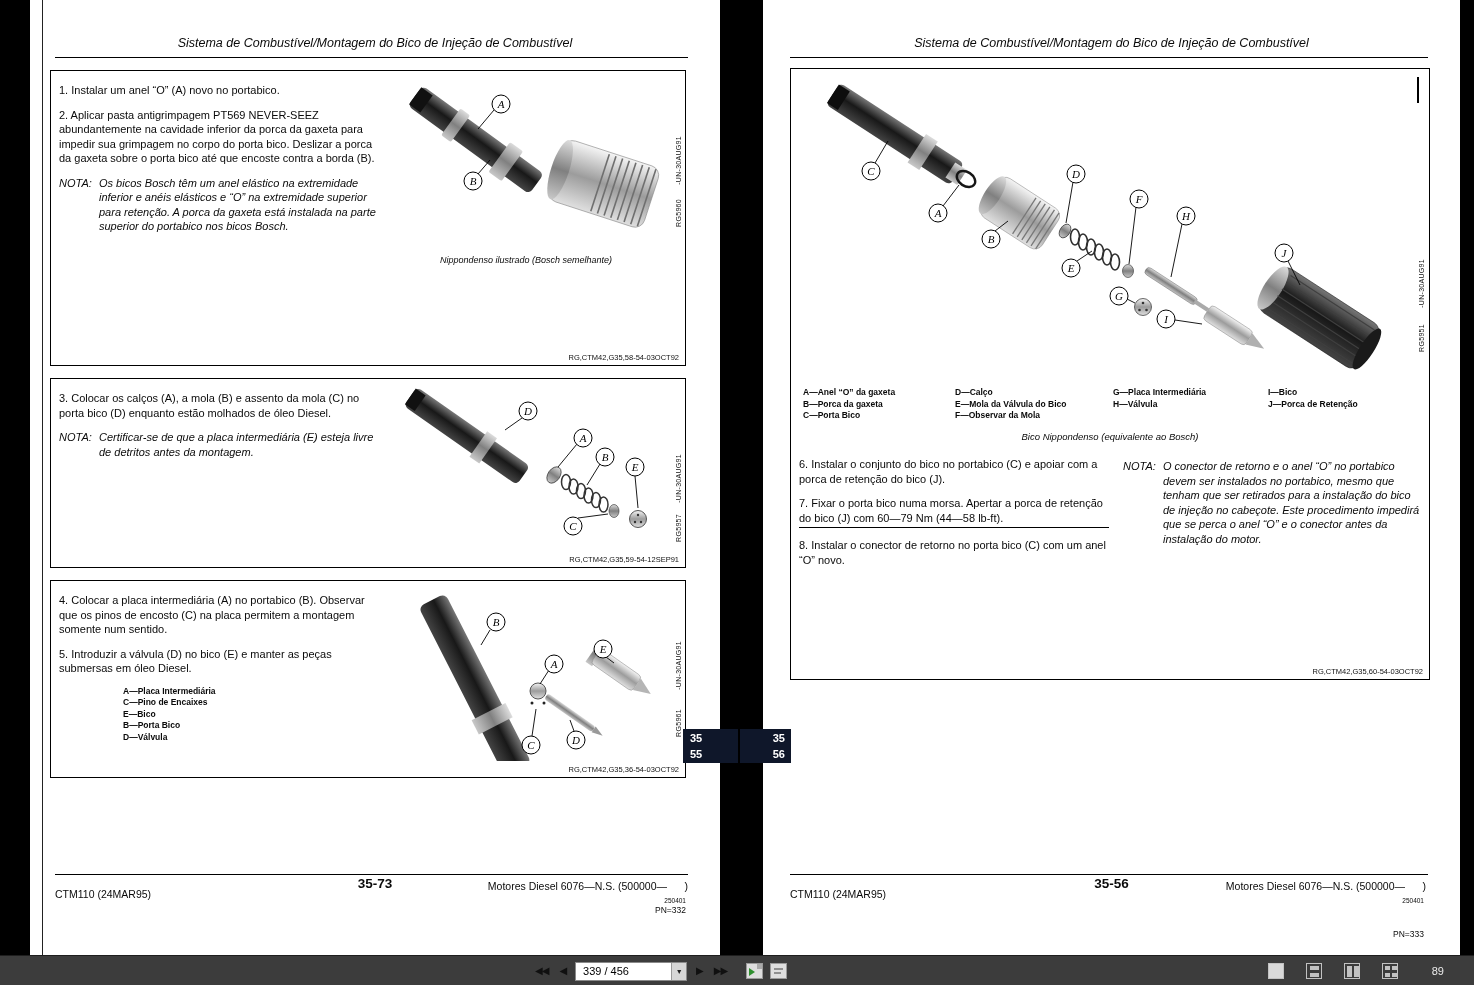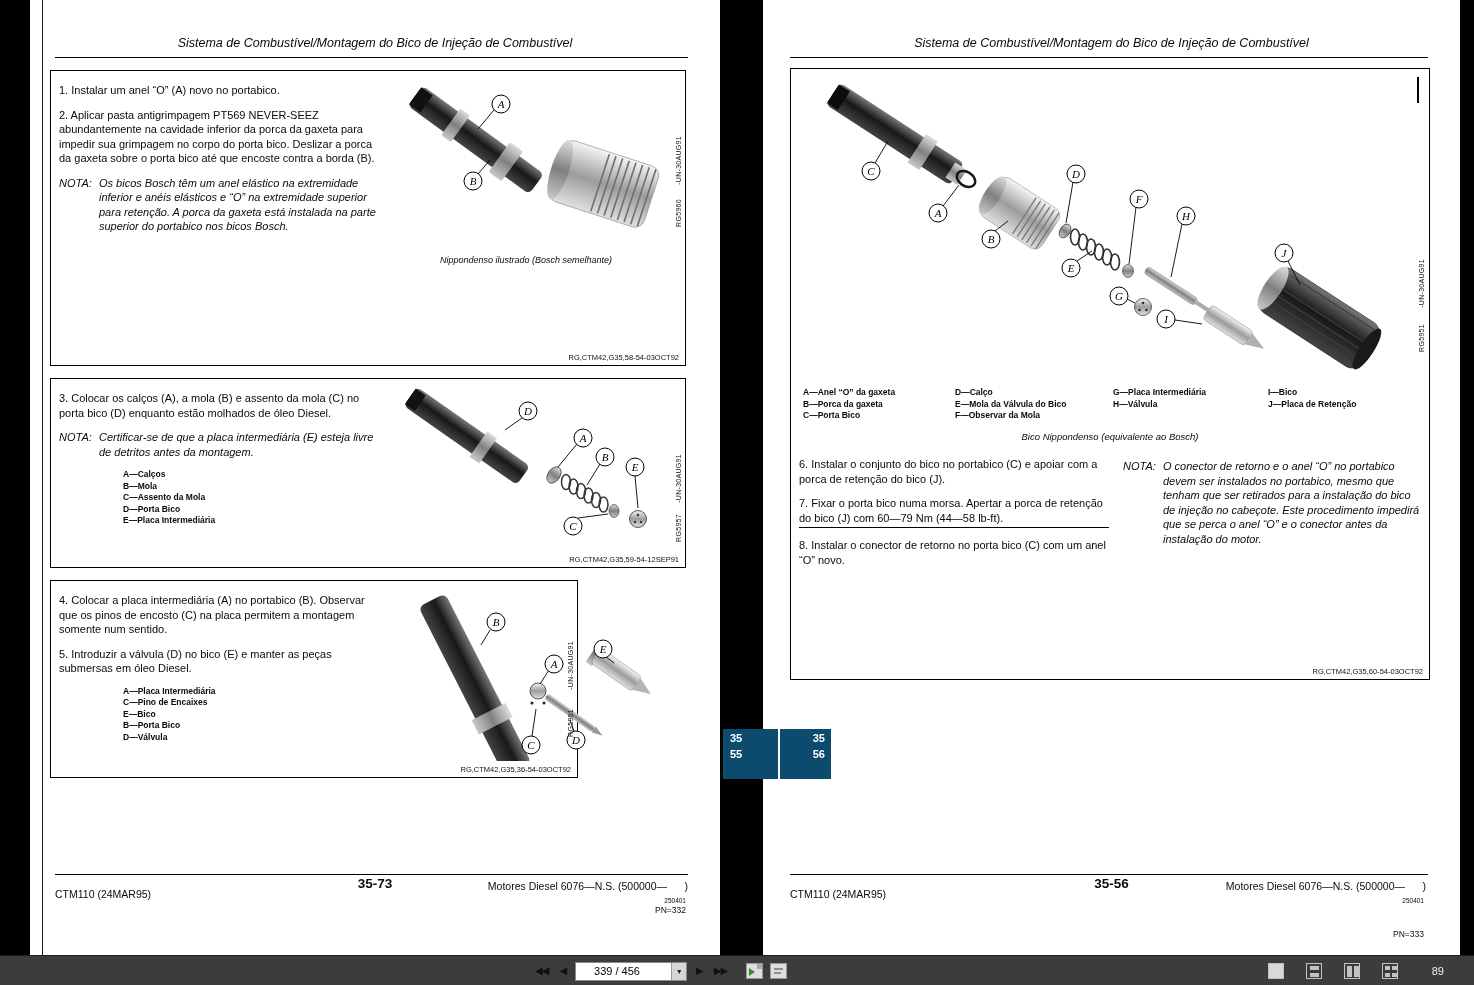--- a/index.html
+++ b/index.html
@@ -21,43 +21,43 @@
   .fig { position:absolute; }
   .fig-caption { position:absolute; font-style:italic; font-size:9px; text-align:center; }
   .side-code { position:absolute; writing-mode:vertical-rl; transform:rotate(180deg);
                font-size:7px; letter-spacing:0.3px; color:#111; }
   .ref-code { position:absolute; right:6px; bottom:3px; font-size:7.5px; color:#111; }
   .f-left { position:absolute; left:25px; top:888px; font-size:10.5px; }
   .f-page { position:absolute; left:0; right:0; top:876px; text-align:center; font-weight:bold; font-size:13.5px; }
   .f-right { position:absolute; right:32px; top:880px; font-size:10.5px; }
   .f-small { position:absolute; right:34px; top:897px; font-size:6.5px; }
   .f-pn { position:absolute; right:34px; top:905px; font-size:8.5px; }
-  .tab { position:absolute; top:729px; height:50px; background:#0c4a6e; color:#fff;
-         font-weight:bold; font-size:11px; line-height:16px; padding-top:1px; z-index:5;margin-left:40px; }
+  .tab { position:absolute; top:729px; height:34px; background:#0f172a; color:#fff;
+         font-weight:bold; font-size:11px; line-height:16px; padding-top:1px; z-index:5; }
   .tab.left-tab { left:683px; width:55px; text-align:left; padding-left:7px; }
   .tab.right-tab { left:740px; width:51px; text-align:right; padding-right:6px; }
   .legend-grid { position:absolute; display:flex; font-size:8.5px; font-weight:bold; line-height:11.5px; }
   .legend-grid .lcol { flex:none; }
   .underline-rule { height:1px; background:#000; margin:2px 0 10px 0; }
   .artifact { position:absolute; background:#000; }
 
   
   .co circle { fill:#fff; stroke:#000; stroke-width:1; }
   .co text { font-family:"Liberation Serif", serif; font-style:italic; font-size:11px;
              text-anchor:middle; fill:#000; }
   .co line, .lead { stroke:#000; stroke-width:0.9; }
 
   
   .toolbar { position:absolute; left:0; right:0; top:955px; height:30px; background:#3c3c3c;
              border-top:1px solid #1e1e1e; }
   .nav-group { position:absolute; left:533px; top:0; height:30px; display:flex; align-items:center; gap:7px; }
   .tb-btn { color:#101010; font-size:10px; line-height:10px; padding:2px 2px; letter-spacing:-1px; }
   .page-combo { width:112px; height:19px; background:#fff; border:1px solid #8a8a8a;
                 display:flex; align-items:center; font-size:11px; }
-  .page-combo .val { flex:1; padding-left:18px; color:#000; }
+  .page-combo .val { flex:1; padding-left:7px; color:#000; }
   .combo-arrow { width:15px; height:17px; background:#d6d6d6; border-left:1px solid #999;
                  font-size:7px; display:flex; align-items:center; justify-content:center; color:#222; }
   .icon-page { width:17px; height:16px; background:#dedede; border:1px solid #9a9a9a; position:relative; }
   .icon-page .fold { position:absolute; right:0; top:0; width:5px; height:5px; background:#aaa; }
   .icon-page .green-mark { position:absolute; left:2px; bottom:2px; width:0; height:0;
                 border-top:4px solid transparent; border-bottom:4px solid transparent; border-left:6px solid #2f8f2f; }
   .icon-page .line1, .icon-page .line2 { position:absolute; left:3px; height:2px; background:#8f8f8f; }
   .icon-page .line1 { top:4px; width:9px; }
   .icon-page .line2 { top:8px; width:7px; }
   .layout-group { position:absolute; right:30px; top:0; height:30px; display:flex; align-items:center; gap:22px; }
@@ -143,27 +143,20 @@
       <div class="ref-code">RG,CTM42,G35,58-54-03OCT92</div>
     </div>
 
     <div class="cbox" style="left:20px; top:378px; width:636px; height:190px;">
       <div class="text-col" style="left:8px; top:12px; width:320px;">
         <p>3. Colocar os calços (A), a mola (B) e assento da mola (C) no porta bico (D) enquanto estão molhados de óleo Diesel.</p>
         <div class="nota">
           <span class="nota-label">NOTA:</span>
           <span class="nota-text">Certificar-se de que a placa intermediária (E) esteja livre de detritos antes da montagem.</span>
         </div>
-        <div class="legend">
-          <div>A—Calços</div>
-          <div>B—Mola</div>
-          <div>C—Assento da Mola</div>
-          <div>D—Porta Bico</div>
-          <div>E—Placa Intermediária</div>
-        </div>
       </div>
       <svg class="fig" style="left:335px; top:8px;" width="295" height="158">
         <g transform="rotate(35 85 50)">
           <rect x="12" y="40" width="138" height="23" rx="5" fill="url(#gDark)"></rect>
           <rect x="12" y="42" width="12" height="19" fill="#111"></rect>
           <rect x="95" y="36" width="12" height="31" fill="url(#gMid)"></rect>
         </g>
         <ellipse cx="168" cy="88" rx="6" ry="9" fill="url(#gMid)" stroke="#444" stroke-width="0.8" transform="rotate(35 168 88)"></ellipse>
         <g fill="none" stroke="#333" stroke-width="1.5">
           <ellipse cx="180" cy="95" rx="4.5" ry="7.5"></ellipse>
@@ -202,21 +195,21 @@
           <line x1="192" y1="131" x2="222" y2="127"></line>
             <circle cx="187" cy="139" r="9"></circle>
           <text x="187" y="143">C</text>
         </g>
       </svg>
       <div class="side-code" style="right:3px; top:75px;">-UN-30AUG91</div>
       <div class="side-code" style="right:3px; top:135px;">RG5957</div>
       <div class="ref-code">RG,CTM42,G35,59-54-12SEP91</div>
     </div>
 
-    <div class="cbox" style="left:20px; top:580px; width:528px; height:198px;">
+    <div class="cbox" style="left:20px; top:580px; width:636px; height:198px;">
       <div class="text-col" style="left:8px; top:12px; width:320px;">
         <p>4. Colocar a placa intermediária (A) no portabico (B). Observar que os pinos de encosto (C) na placa permitem a montagem somente num sentido.</p>
         <p>5. Introduzir a válvula (D) no bico (E) e manter as peças submersas em óleo Diesel.</p>
         <div class="legend">
           <div>A—Placa Intermediária</div>
           <div>C—Pino de Encaixes</div>
           <div>E—Bico</div>
           <div>B—Porta Bico</div>
           <div>D—Válvula</div>
         </div>
@@ -415,21 +408,21 @@
           <div>D—Calço</div>
           <div>E—Mola da Válvula do Bico</div>
           <div>F—Observar da Mola</div>
         </div>
         <div class="lcol" style="width:155px;">
           <div>G—Placa Intermediária</div>
           <div>H—Válvula</div>
         </div>
         <div class="lcol" style="width:130px;">
           <div>I—Bico</div>
-          <div>J—Placa de Retenção</div>
+          <div>J—Porca de Retenção</div>
         </div>
       </div>
 
       <div class="fig-caption" style="left:0; top:362px; width:100%; font-size:9.5px;">Bico Nippondenso (equivalente ao Bosch)</div>
 
       <div class="text-col" style="left:8px; top:388px; width:310px;">
         <p>6. Instalar o conjunto do bico no portabico (C) e apoiar com a porca de retenção do bico (J).</p>
         <p style="margin-bottom:2px;">7. Fixar o porta bico numa morsa. Apertar a porca de retenção do bico (J) com 60—79 Nm (44—58 lb-ft).</p>
         <div class="underline-rule"></div>
         <p>8. Instalar o conector de retorno no porta bico (C) com um anel “O” novo.</p>

